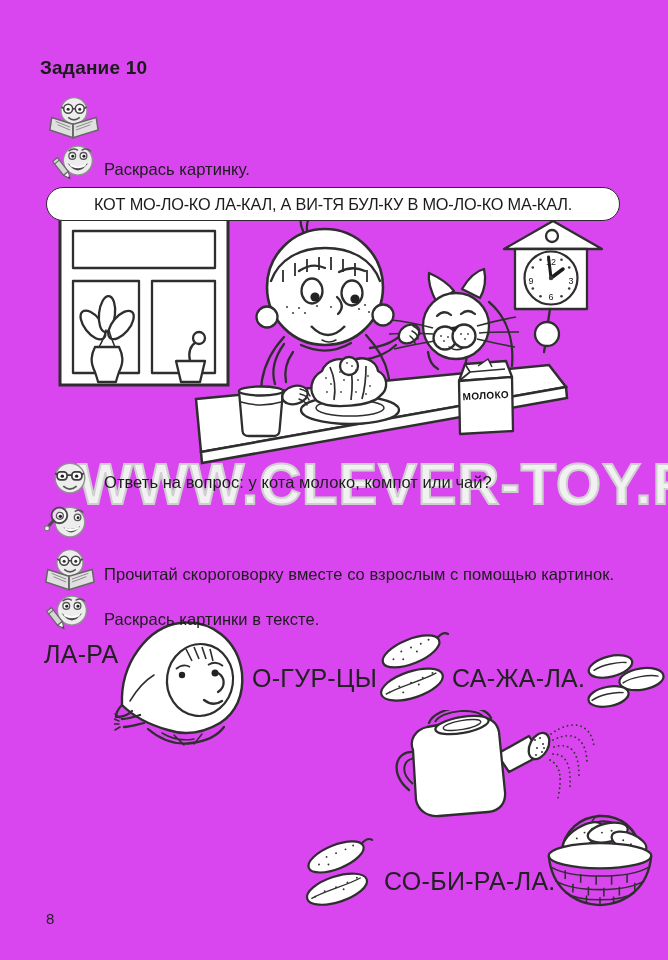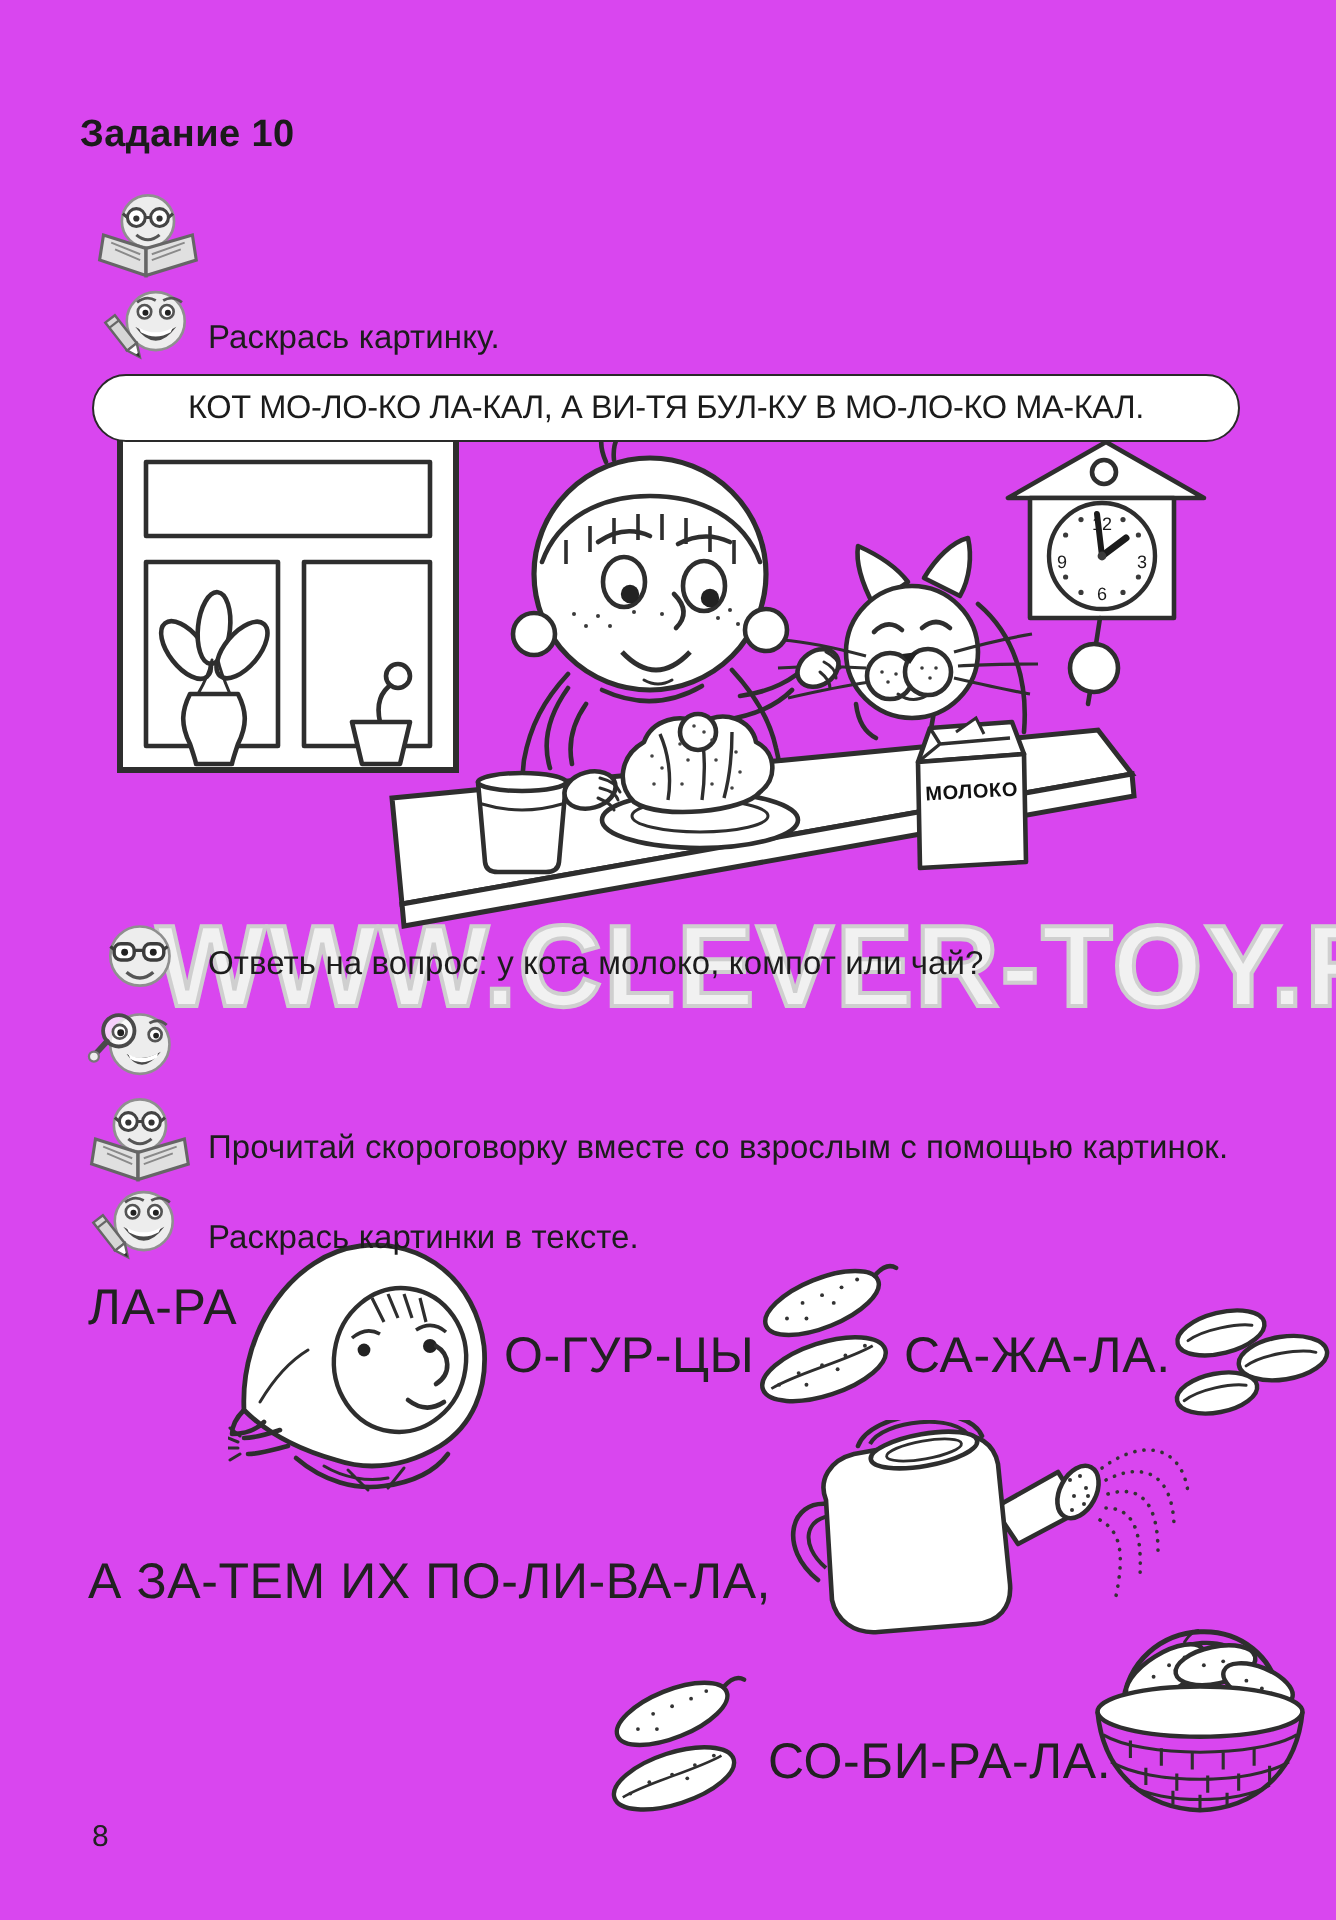--- a/index.html
+++ b/index.html
@@ -312,21 +312,20 @@
   <div class="abs syll" style="left:452px;top:664px">СА-ЖА-ЛА.</div>
   <svg class="artsvg" style="left:584px;top:650px" width="82" height="62" viewBox="0 0 84 64">
     <ellipse cx="27" cy="17" rx="23" ry="10.5" transform="rotate(-14 27 17)" class="lnw"></ellipse>
     <path d="M10,21 C18,15 36,12 43,13" class="thin"></path>
     <ellipse cx="59" cy="30" rx="23" ry="11" transform="rotate(-9 59 30)" class="lnw"></ellipse>
     <path d="M40,34 C48,28 68,25 76,27" class="thin"></path>
     <ellipse cx="25" cy="48" rx="21" ry="10" transform="rotate(-11 25 48)" class="lnw"></ellipse>
     <path d="M8,52 C16,46 32,43 40,44" class="thin"></path>
   </svg>
 
-  <div class="abs syll" style="left:44px;top:777px">А ЗА-ТЕМ ИХ ПО-ЛИ-ВА-ЛА,</div>
   <svg class="artsvg" style="left:383px;top:710px" width="215" height="112" viewBox="0 0 215 112">
     <path d="M46,13 C52,-4 100,-10 108,8" class="ln"></path>
     <path d="M52,12 C58,0 96,-4 102,9" stroke="#2e2e2e" stroke-width="2" fill="none"></path>
     <path d="M31,42 C12,40 6,64 26,80" class="ln"></path>
     <path d="M34,48 C20,48 16,62 30,74" stroke="#2e2e2e" stroke-width="2" fill="none"></path>
     <path d="M114,44 L146,26 L158,45 L126,62 Z" class="lnw"></path>
     <path d="M30,40 C26,30 32,20 44,17 L94,8 C106,6 114,12 116,22 L122,82 C123,94 116,101 105,102 L56,106 C44,107 35,100 33,90 Z" class="lnw"></path>
     <ellipse cx="79" cy="15" rx="27" ry="8" transform="rotate(-10 79 15)" class="lnw"></ellipse>
     <ellipse cx="79" cy="15" rx="19" ry="4.5" transform="rotate(-10 79 15)" fill="none" stroke="#2e2e2e" stroke-width="1.4"></ellipse>
     <ellipse cx="156" cy="36" rx="9" ry="14" transform="rotate(28 156 36)" class="lnw"></ellipse>

